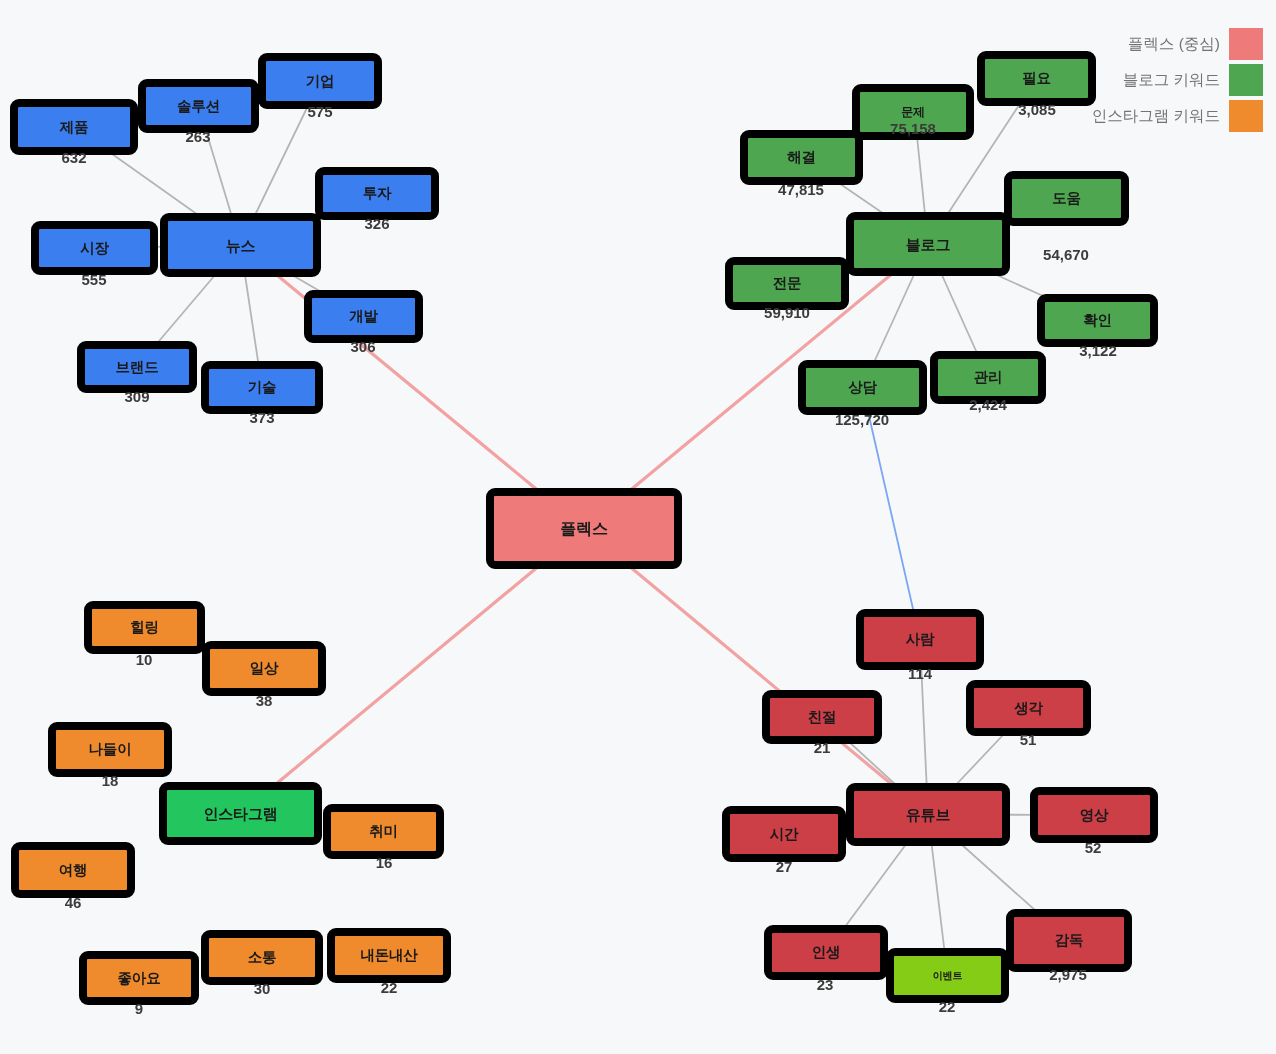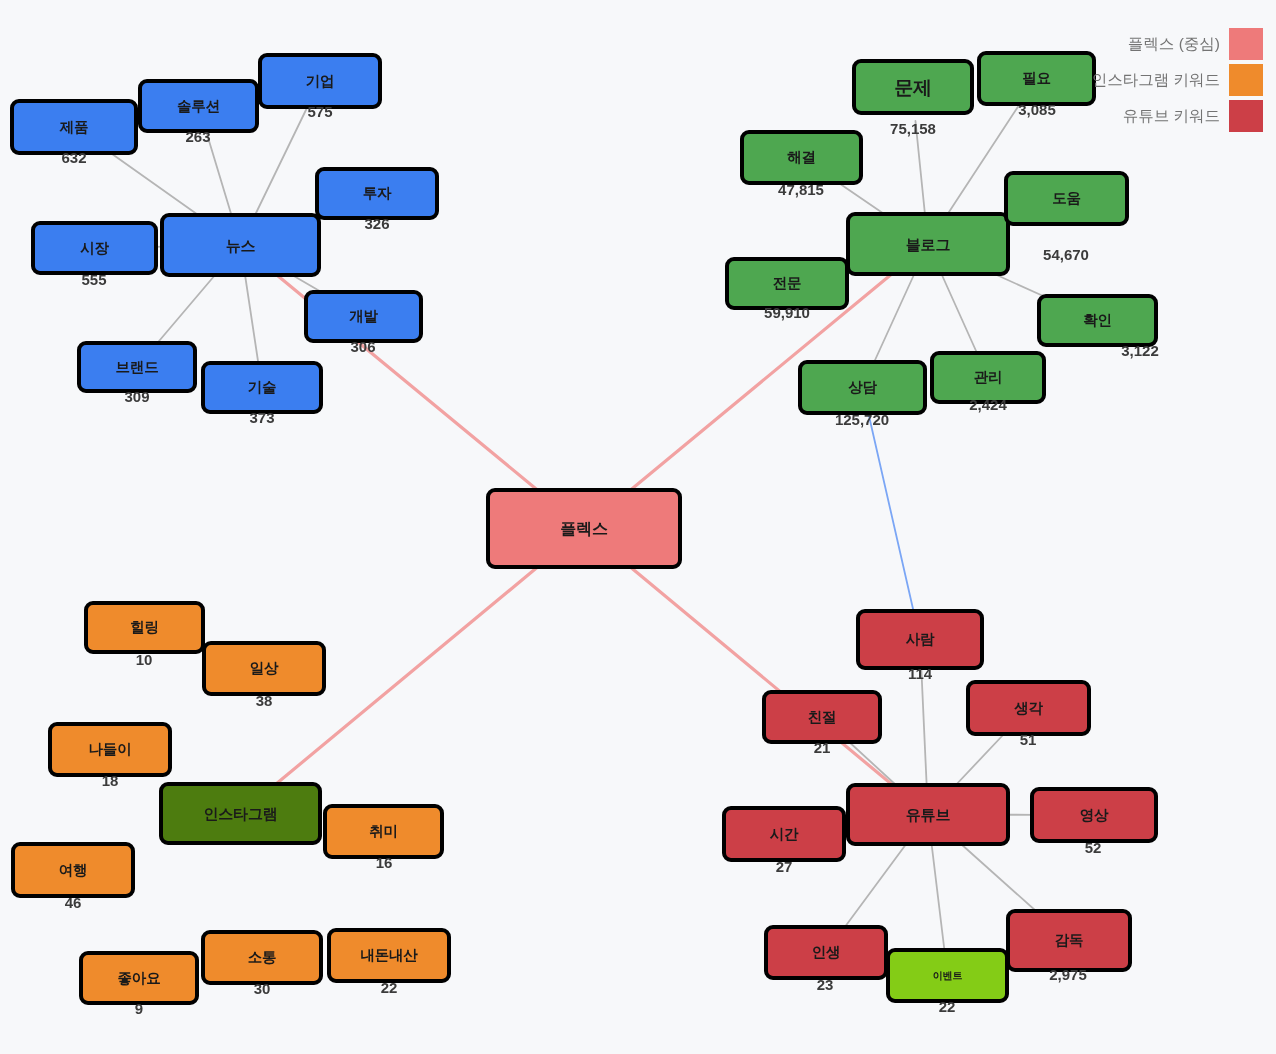--- a/index.html
+++ b/index.html
@@ -19,21 +19,21 @@
     position: absolute;
     left: 0; top: 0;
     width: 1276px;
     height: 1054px;
     pointer-events: none;
   }
   .node {
     position: absolute;
     box-sizing: border-box;
     border-radius: 9px;
-    border: 4px solid #000000;
+    border: 8px solid #000000;
     display: flex;
     align-items: center;
     justify-content: center;
     color: #1a1a1a;
     font-weight: bold;
     line-height: 1;
     z-index: 5;
   }
   .node .node-label {
     white-space: nowrap;
@@ -145,21 +145,21 @@
         <span class="node-label">기술</span>
       </div>
       <div class="node-value" style="font-size: 15px; left: 262px; top: 417px; transform: translate(-50%, -50%); text-align: right;">373</div>
       <div class="node" style="left: 304px; top: 290px; width: 119px; height: 53px; background: rgb(59, 126, 240); font-size: 14.5px;">
         <span class="node-label">개발</span>
       </div>
       <div class="node-value" style="font-size: 15px; left: 363px; top: 346px; transform: translate(-50%, -50%);">306</div>
       <div class="node" style="left: 846px; top: 212px; width: 164px; height: 64px; background: rgb(78, 167, 80); font-size: 15px;">
         <span class="node-label">블로그</span>
       </div>
-      <div class="node" style="left: 852px; top: 59px; width: 122px; height: 56px; background: rgb(78, 167, 80); font-size: 19px;">
+      <div class="node" style="left: 852px; top: 84px; width: 122px; height: 56px; background: rgb(78, 167, 80); font-size: 12px;">
         <span class="node-label">문제</span>
       </div>
       <div class="node-value" style="font-size: 15px; left: 913px; top: 128px; transform: translate(-50%, -50%);">75,158</div>
       <div class="node" style="left: 977px; top: 51px; width: 119px; height: 55px; background: rgb(78, 167, 80); font-size: 14.5px;">
         <span class="node-label">필요</span>
       </div>
       <div class="node-value" style="font-size: 15px; left: 1037px; top: 109px; transform: translate(-50%, -50%);">3,085</div>
       <div class="node" style="left: 740px; top: 130px; width: 123px; height: 55px; background: rgb(78, 167, 80); font-size: 14.5px;">
         <span class="node-label">해결</span>
       </div>
@@ -168,30 +168,30 @@
         <span class="node-label">도움</span>
       </div>
       <div class="node-value" style="font-size: 15px; left: 1066px; top: 230px; transform: translate(-50%, -50%); margin-top: 24px;">54,670</div>
       <div class="node" style="left: 725px; top: 257px; width: 124px; height: 53px; background: rgb(78, 167, 80); font-size: 14.5px;">
         <span class="node-label">전문</span>
       </div>
       <div class="node-value" style="font-size: 15px; left: 787px; top: 312px; transform: translate(-50%, -50%);">59,910</div>
       <div class="node" style="left: 1037px; top: 294px; width: 121px; height: 53px; background: rgb(78, 167, 80); font-size: 14.5px;">
         <span class="node-label">확인</span>
       </div>
-      <div class="node-value" style="font-size: 15px; left: 1140px; top: 350px; transform: translate(-50%, -50%);">3,122</div>
+      <div class="node-value" style="font-size: 15px; left: 1098px; top: 350px; transform: translate(-50%, -50%);">3,122</div>
       <div class="node" style="left: 798px; top: 360px; width: 129px; height: 55px; background: rgb(78, 167, 80); font-size: 14.5px;">
         <span class="node-label">상담</span>
       </div>
       <div class="node-value" style="font-size: 15px; left: 862px; top: 419px; transform: translate(-50%, -50%);">125,720</div>
       <div class="node" style="left: 930px; top: 351px; width: 116px; height: 53px; background: rgb(78, 167, 80); font-size: 14.5px;">
         <span class="node-label">관리</span>
       </div>
       <div class="node-value" style="font-size: 15px; left: 988px; top: 404px; transform: translate(-50%, -50%);">2,424</div>
-      <div class="node" style="left: 159px; top: 782px; width: 163px; height: 63px; background: #4d7c0f; font-size: 15px;">
+      <div class="node" style="left: 159px; top: 782px; width: 163px; height: 63px; background: #22c55e; font-size: 15px;">
         <span class="node-label">인스타그램</span>
       </div>
       <div class="node" style="left: 84px; top: 601px; width: 121px; height: 53px; background: rgb(239, 139, 44); font-size: 14.5px;">
         <span class="node-label">힐링</span>
       </div>
       <div class="node-value" style="font-size: 15px; left: 144px; top: 659px; transform: translate(-50%, -50%);">10</div>
       <div class="node" style="left: 202px; top: 641px; width: 124px; height: 55px; background: rgb(239, 139, 44); font-size: 14.5px;">
         <span class="node-label">일상</span>
       </div>
       <div class="node-value" style="font-size: 15px; left: 264px; top: 700px; transform: translate(-50%, -50%);">38</div>
@@ -255,22 +255,22 @@
       </div>
       <div class="node-value" style="font-size: 15px; left: 1068px; top: 974px; transform: translate(-50%, -50%);">2,975</div>
     </div>
 
   <div class="legend">
       <div class="legend-row">
         <span class="legend-label">플렉스 (중심)</span>
         <span class="legend-swatch" style="background: rgb(238, 122, 122);"></span>
       </div>
       <div class="legend-row">
+        <span class="legend-label">블로그 키워드</span>
+        <span class="legend-swatch" style="background: rgb(78, 167, 80);"></span>
+      </div>
+      <div class="legend-row">
         <span class="legend-label">인스타그램 키워드</span>
         <span class="legend-swatch" style="background: rgb(239, 139, 44);"></span>
       </div>
-      <div class="legend-row">
-        <span class="legend-label">유튜브 키워드</span>
-        <span class="legend-swatch" style="background: rgb(204, 63, 71);"></span>
-      </div>
     </div>
 
 </div>
 
 </body></html>

